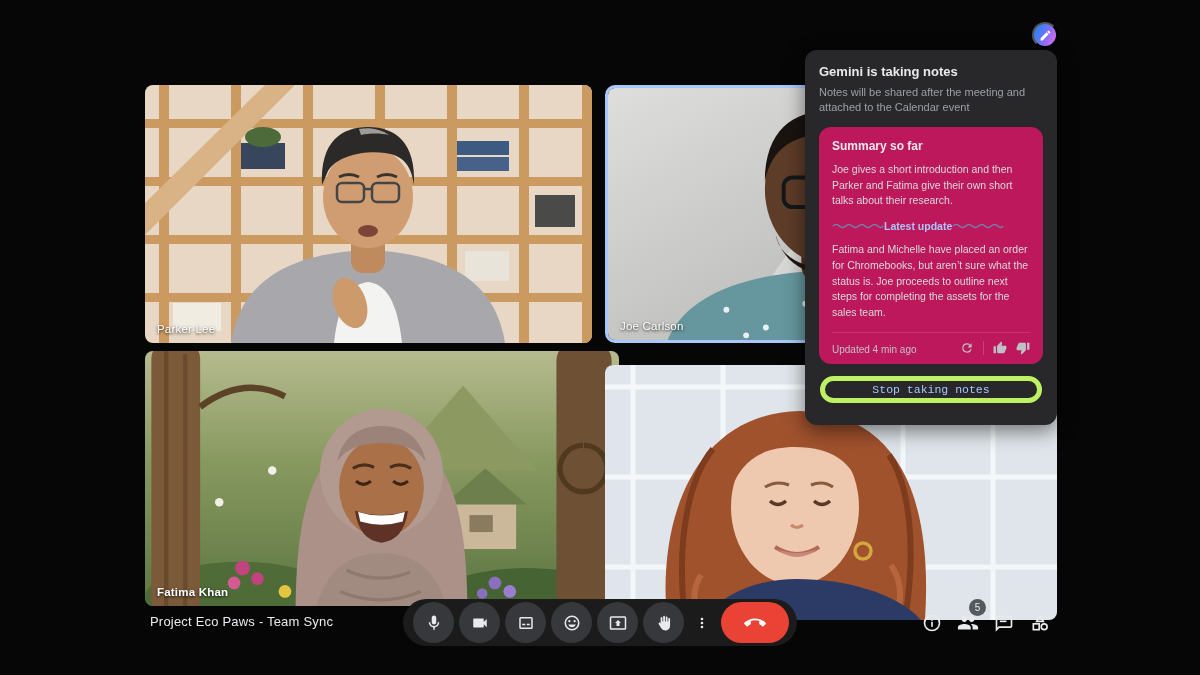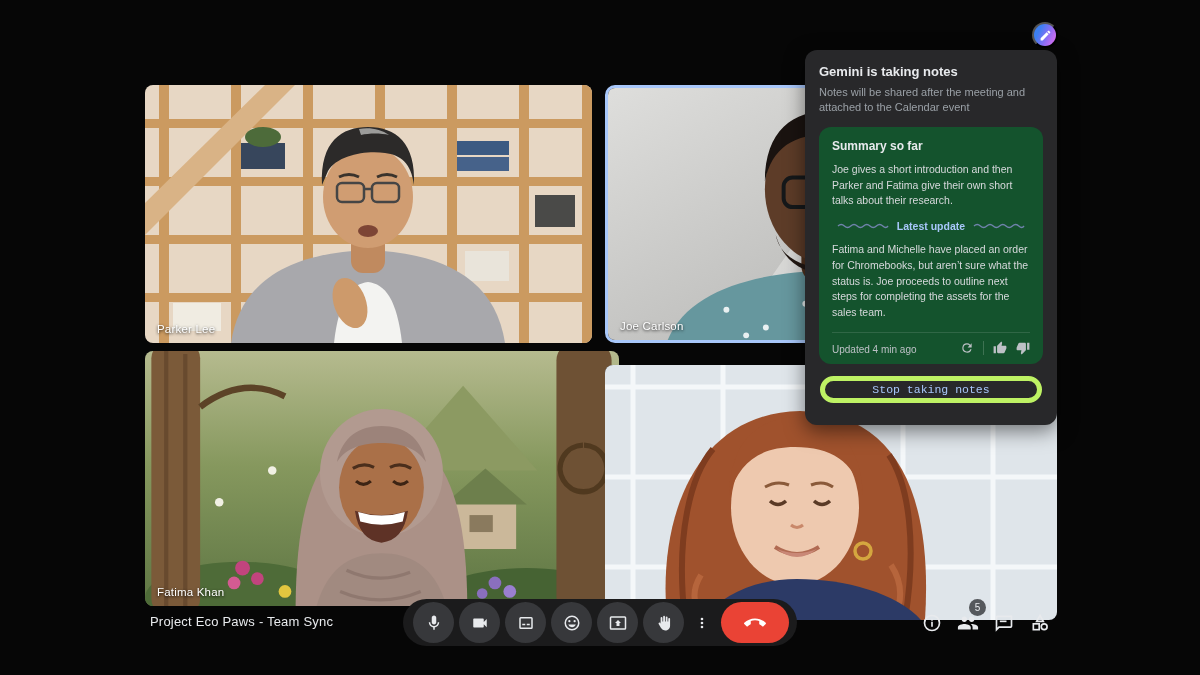--- a/index.html
+++ b/index.html
@@ -5,39 +5,39 @@
   * { margin:0; padding:0; box-sizing:border-box; }
   html,body { background:#000; }
   body { font-family:"Liberation Sans","DejaVu Sans",sans-serif; }
   #frame { position:relative; width:1200px; height:675px; background:#060606; overflow:hidden; margin:0 auto; }
 
   
   .tile { position:absolute; border-radius:8px; overflow:hidden; background:#222;margin-top:28px; }
   .tile svg.art { position:absolute; inset:0; width:100%; height:100%; display:block; }
   #tile-parker   { left:145px; top:57px;  width:447px; height:258px; }
   #tile-joe      { left:605px; top:57px;  width:452px; height:258px; border:3px solid #a8c7fa; border-radius:10px; }
-  #tile-fatima   { left:145px; top:323px; width:474px; height:255px; }
+  #tile-fatima   { left:145px; top:323px; width:474px; height:255px;font-weight:bold; }
   #tile-michelle { left:605px; top:337px; width:452px; height:255px; }
   .name-label { position:absolute; left:12px; bottom:8px; color:#fff; font-size:11.5px; letter-spacing:.2px;
                 text-shadow:0 1px 3px rgba(0,0,0,.85); z-index:2; }
 
   
   #gemini-fab { position:absolute; left:1032px; top:22px; width:26px; height:26px; border-radius:50%;
     background:linear-gradient(115deg,#3c7ff2 25%,#8e6df5 60%,#d66ef0 90%); z-index:8;
     display:flex; align-items:center; justify-content:center; cursor:pointer; }
 
   
   #gemini-panel { position:absolute; left:805px; top:50px; width:252px; height:375px; background:#28282a;
     border-radius:12px; z-index:6; padding:14px 14px 12px; box-shadow:0 6px 20px rgba(0,0,0,.5); }
   #gemini-panel .p-title { color:#e8eaed; font-size:13px; font-weight:bold; margin-bottom:6px; }
   #gemini-panel .p-sub { color:#9aa0a6; font-size:11px; line-height:1.4; }
-  .notes-card { background:#14532d; border-radius:12px; margin-top:11px; padding:12px 13px 0; }
+  .notes-card { background:#be185d; border-radius:12px; margin-top:11px; padding:12px 13px 0; }
   .notes-card .c-head { color:#e8eaed; font-size:12px; font-weight:bold; margin-bottom:9px; }
   .notes-card p { color:#d7d9dc; font-size:10.5px; line-height:1.5; }
-  .latest-row { display:flex; align-items:center; justify-content:center; gap:8px; margin:11px 0 10px; }
+  .latest-row { display:flex; align-items:center; margin:11px 0 10px; }
   .latest-row .lu-label { color:#a8c7fa; font-size:10.5px; font-weight:bold; white-space:nowrap; }
   .card-footer { display:flex; align-items:flex-end; justify-content:space-between; margin-top:11px;
     border-top:1px solid rgba(255,255,255,.12); padding:8px 0 9px; }
   .card-footer .updated { color:#bdc1c6; font-size:10px; }
   .footer-actions { display:flex; align-items:center; gap:9px; }
   .icon-btn { background:none; border:none; padding:0; cursor:pointer; display:flex; align-items:center; }
   .v-div { width:1px; height:14px; background:rgba(255,255,255,.18); }
   #stop-notes-btn { display:block; margin:12px auto 0; width:222px; height:27px; border-radius:999px;
     border:5px solid #bef264; background:transparent; color:#a8c7fa; font-size:11.5px; cursor:pointer;
     font-family:Liberation Mono, monospace; }

